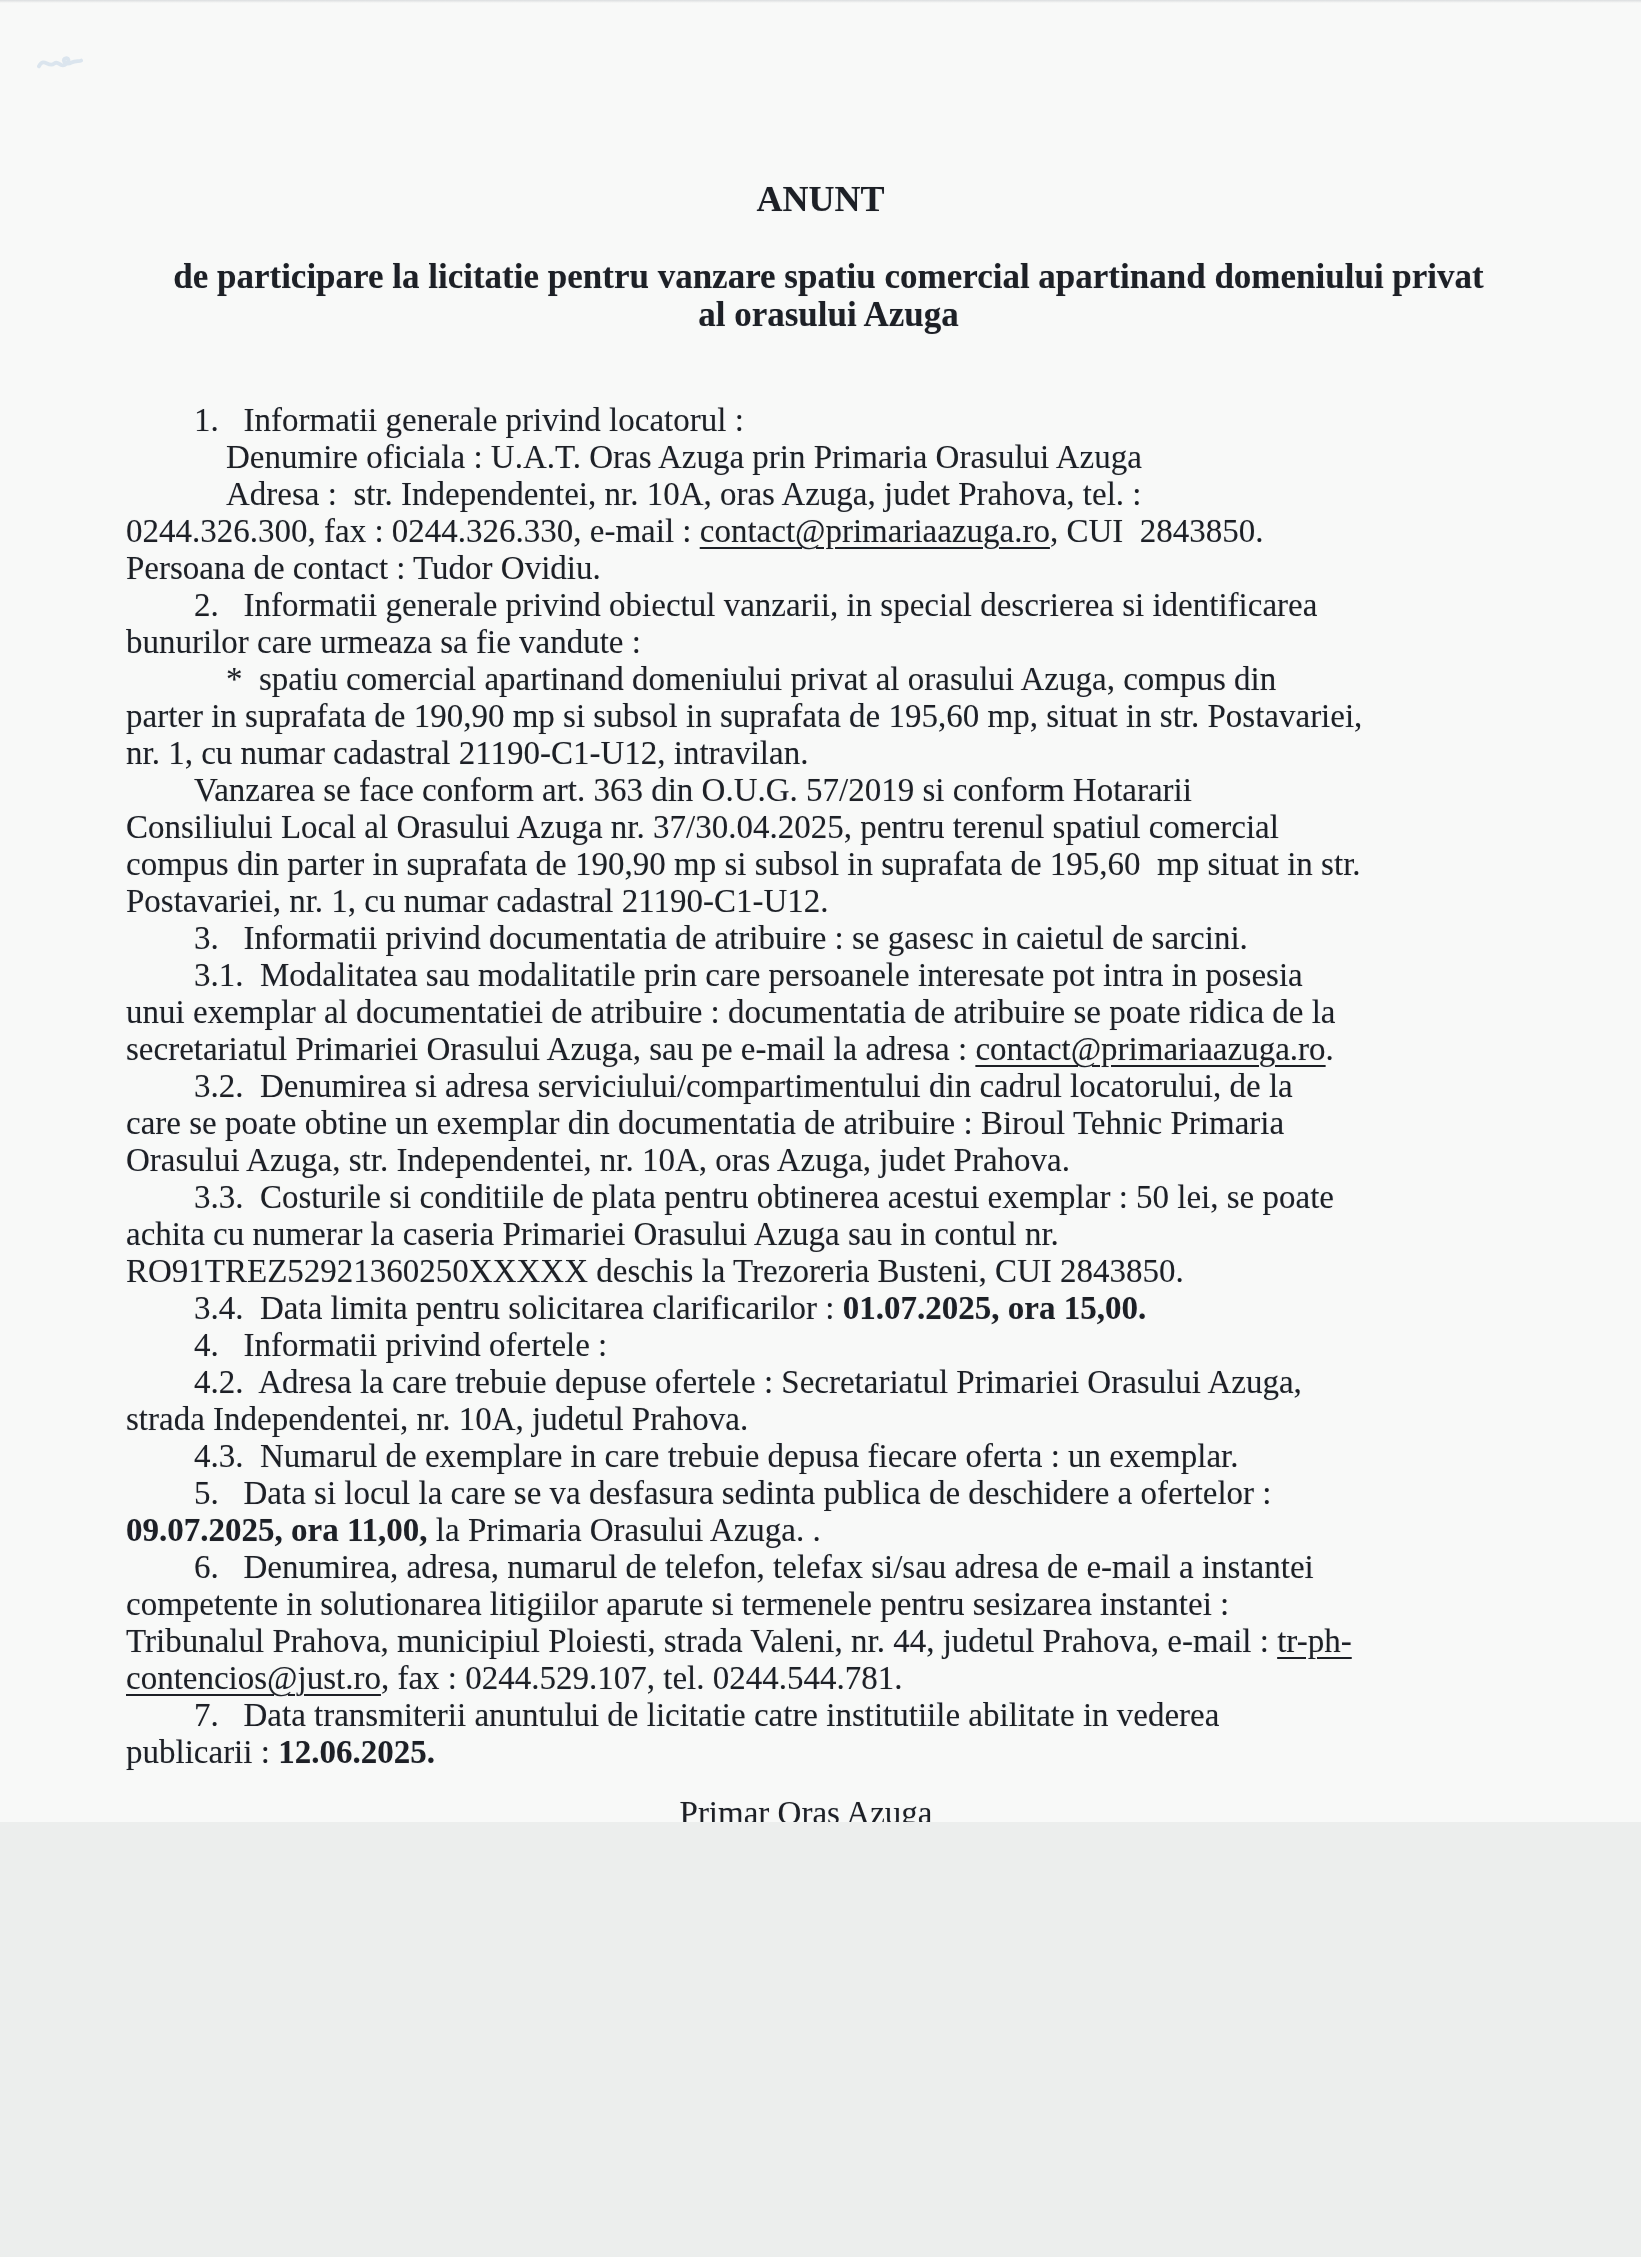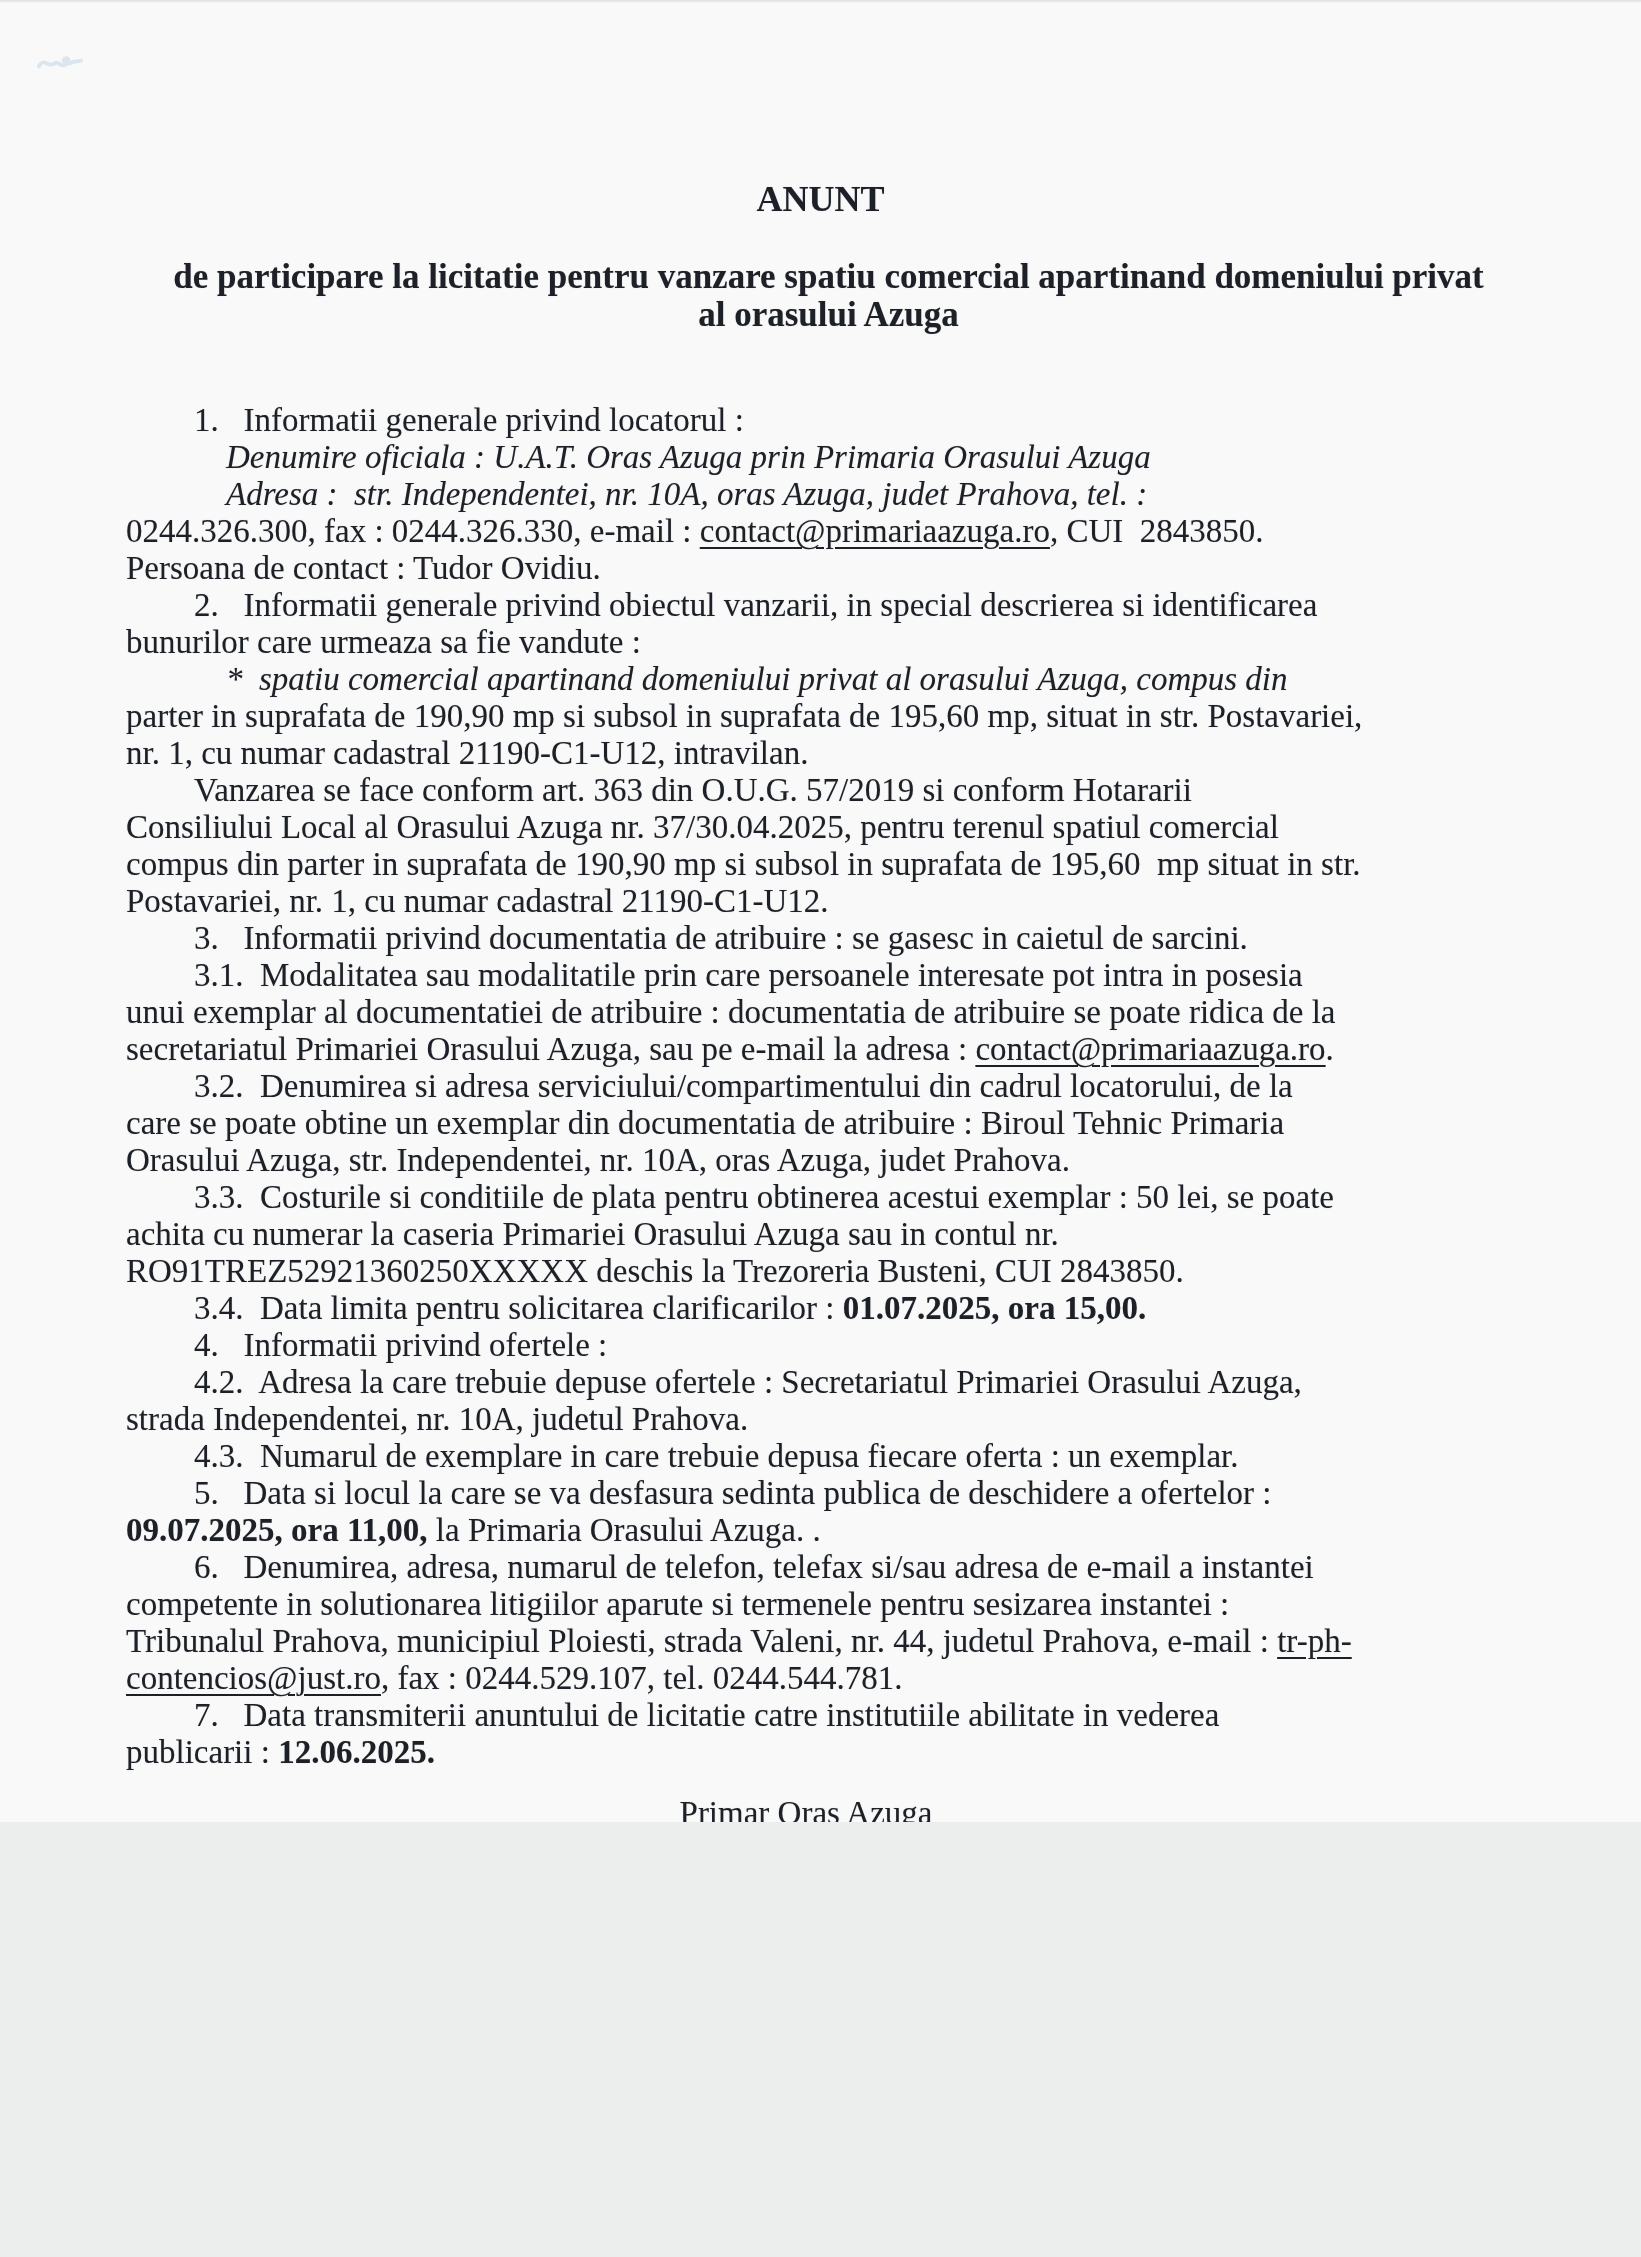--- a/index.html
+++ b/index.html
@@ -44,21 +44,21 @@
     line-height: 38px;
     margin-left: 16px;
   }
   .doc-body {
     margin: 68px 106px 0 126px;
     font-size: 33px;
     line-height: 37px;
   }
   .ln { white-space: pre; }
   .ind-num { padding-left: 68px; }
-  .ind-sub { padding-left: 100px; font-style: italic; }
+  .ind-sub { padding-left: 100px; }
   .b { font-weight: bold; }
   .u {
     text-decoration: underline;
     text-underline-offset: 4.8px;
     text-decoration-thickness: 1.9px;
   }
   .closing-role {
     margin-top: 23px;
     text-align: center;
     font-size: 33px;

